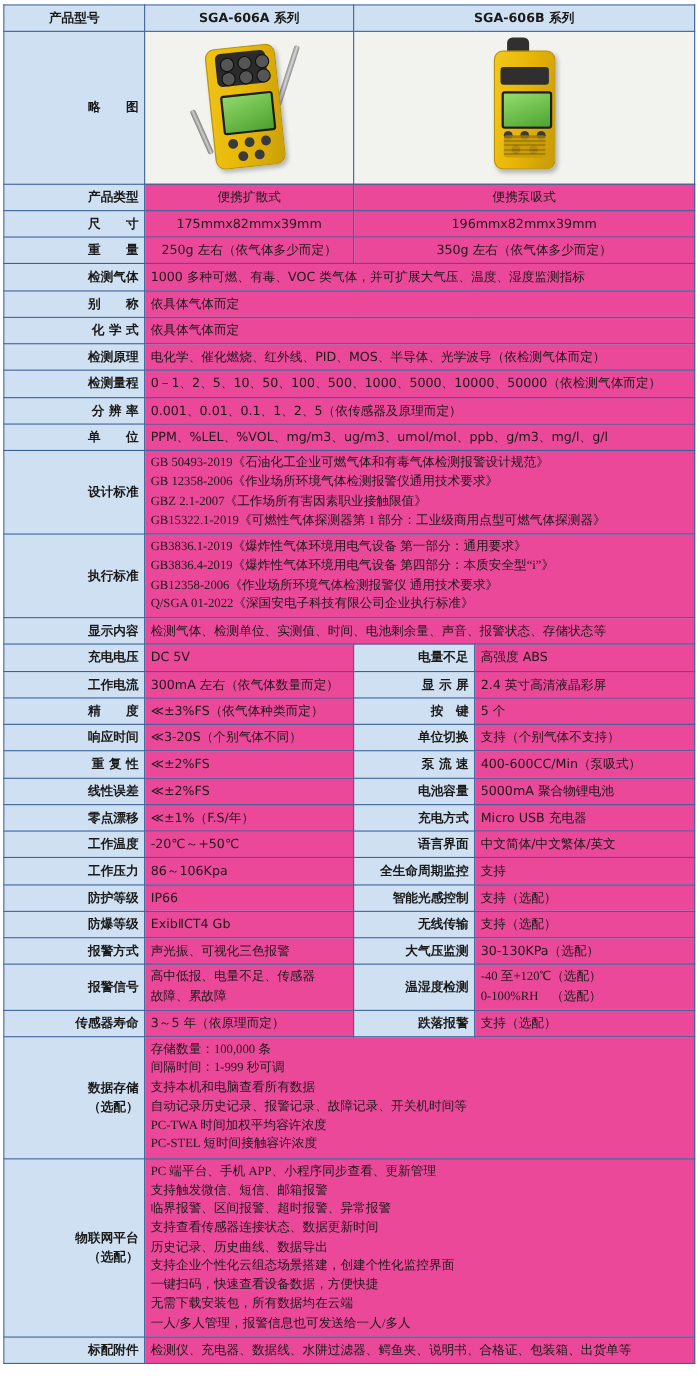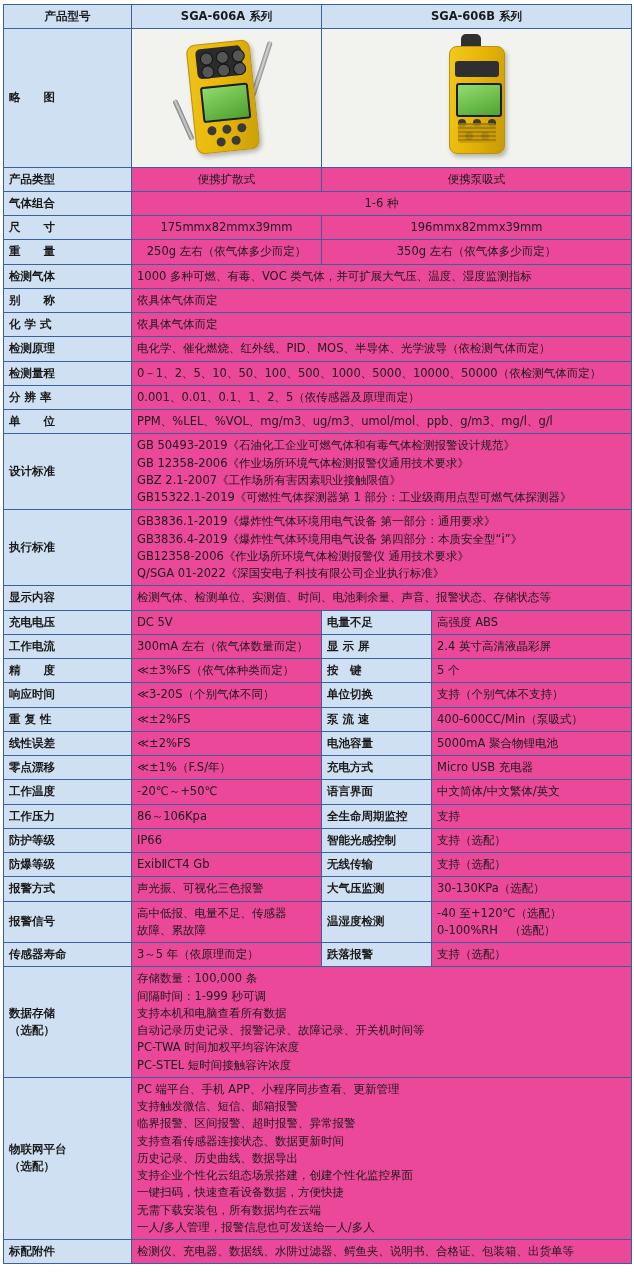--- a/index.html
+++ b/index.html
@@ -1,25 +1,25 @@
 <!DOCTYPE html>
 <html><head>
 <meta charset="utf-8">
 <style>
   html,body{margin:0;padding:0;background:#ffffff;}
   body{font-family:"DejaVu Sans","Liberation Sans",sans-serif;}
   .sheet{width:634px;box-sizing:border-box;padding:4px 3px 6px 3px;}
   table.spec{width:628px;border-collapse:collapse;table-layout:fixed;}
   table.spec td{border:1px solid #39619a;padding:3px 5px;font-size:11.5px;color:#1a1a1a;vertical-align:middle;line-height:1.5;}
-  td.lbl{background:#cfe0f2;text-align:left;font-weight:bold;color:#143a6b;font-size:12px;}
+  td.lbl{background:#cfe0f2;text-align:right;font-weight:bold;color:#143a6b;font-size:12px;}
   td.val{background:#ec4899;}
   td.ctr{text-align:center;}
   td.hdr{background:#cfe0f2;text-align:center;font-weight:bold;color:#143a6b;font-size:12.5px;}
   .img-cell{background:#f2f2ee;text-align:center;padding:6px 0;}
-  .multiline div{white-space:nowrap;}
+  .multiline div{white-space:nowrap;font-family:Liberation Serif, serif;}
   .dev{display:inline-block;position:relative;}
   
   .devA{width:104px;height:122px;}
   .devA .body{position:absolute;left:16px;top:8px;width:62px;height:108px;background:linear-gradient(100deg,#f0c21a 0%,#e9b908 45%,#caa00a 100%);border-radius:9px;border:1px solid #b8930c;transform:rotate(-6deg);box-shadow:2px 3px 4px rgba(0,0,0,.25);}
   .devA .top{position:absolute;left:8px;top:4px;width:46px;height:30px;background:#2b2b2b;border-radius:5px;}
   .devA .hole{position:absolute;width:11px;height:11px;border-radius:50%;background:#555;border:1px solid #111;}
   .devA .screen{position:absolute;left:9px;top:42px;width:44px;height:32px;background:linear-gradient(160deg,#8fd96a,#4da02f);border:2px solid #1d1d1d;border-radius:3px;}
   .devA .btn{position:absolute;width:9px;height:9px;border-radius:50%;background:#3a3a3a;}
   .devA .ant{position:absolute;width:5px;height:58px;background:linear-gradient(90deg,#888,#d8d8d8,#888);border-radius:3px;transform:rotate(18deg);}
   .devA .ant2{position:absolute;width:5px;height:44px;background:linear-gradient(90deg,#7b7b7b,#cfcfcf,#7b7b7b);border-radius:3px;transform:rotate(14deg);}
@@ -91,24 +91,20 @@
       </span>
     </td>
   </tr>
 
   <tr>
     <td class="lbl">产品类型</td>
     <td class="val ctr">便携扩散式</td>
     <td class="val ctr" colspan="2">便携泵吸式</td>
   </tr>
   <tr>
-    <td class="lbl">气体组合</td>
-    <td class="val ctr" colspan="3">1-6 种</td>
-  </tr>
-  <tr>
     <td class="lbl">尺　　寸</td>
     <td class="val ctr">175mmx82mmx39mm</td>
     <td class="val ctr" colspan="2">196mmx82mmx39mm</td>
   </tr>
   <tr>
     <td class="lbl">重　　量</td>
     <td class="val ctr">250g 左右（依气体多少而定）</td>
     <td class="val ctr" colspan="2">350g 左右（依气体多少而定）</td>
   </tr>
   <tr>

